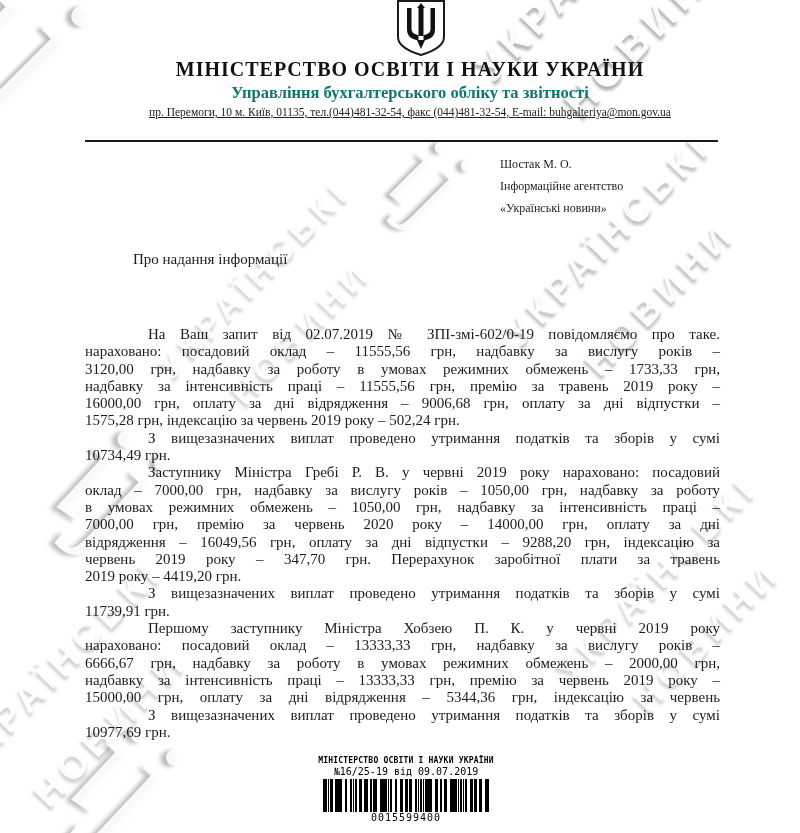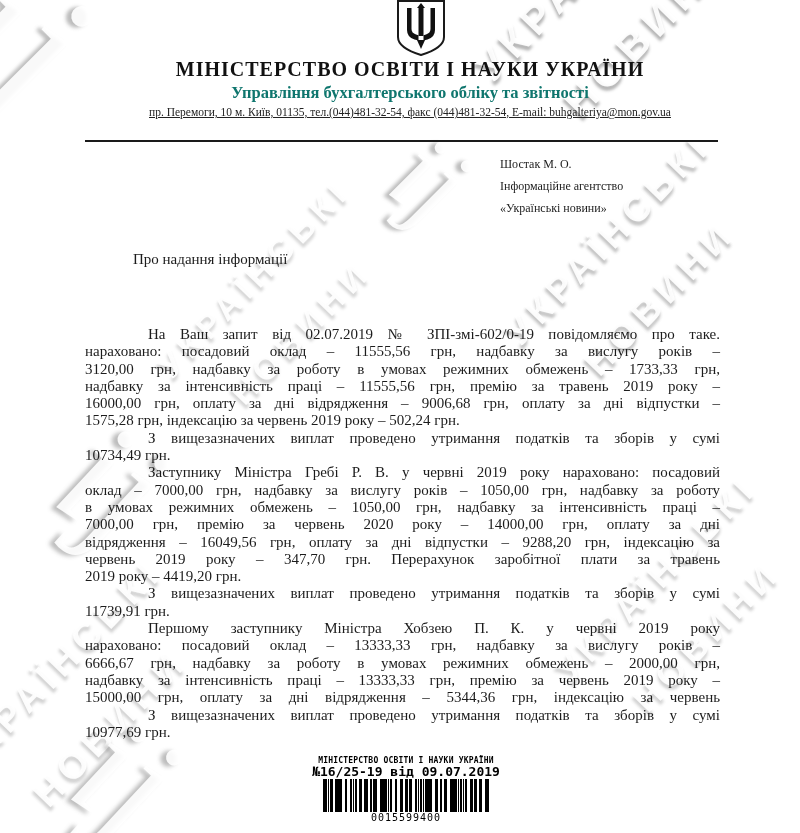--- a/index.html
+++ b/index.html
@@ -73,21 +73,21 @@
     text-align-last:justify;
     white-space:normal;
   }
   .line.first{text-indent:63px;}
   .line.end{text-align-last:left;}
 
   
   .stamp{left:310px;top:756px;width:192px;text-align:center;z-index:1;
          font-family:"DejaVu Sans Mono", monospace;color:#000;}
   .stamp-line1{font-size:8px;font-weight:bold;letter-spacing:0.2px;line-height:10px;}
-  .stamp-line2{font-size:13px;font-weight:bold;line-height:11px;}
+  .stamp-line2{font-size:10px;font-weight:normal;line-height:11px;}
   .barcode{
     margin:2px auto 0 auto;
     width:162px;height:33px;
     background-image:
       repeating-linear-gradient(90deg,#000 0 2px,rgba(0,0,0,0) 2px 5px),
       repeating-linear-gradient(90deg,rgba(0,0,0,0) 0 3px,#000 3px 4px,rgba(0,0,0,0) 4px 9px),
       repeating-linear-gradient(90deg,#000 0 1px,rgba(0,0,0,0) 1px 7px),
       repeating-linear-gradient(90deg,rgba(0,0,0,0) 0 11px,#000 11px 14px,rgba(0,0,0,0) 14px 23px);
     border-left:2px solid #000;
     border-right:2px solid #000;

